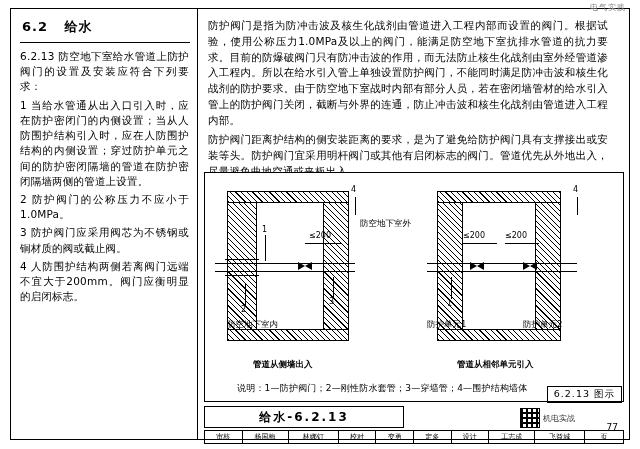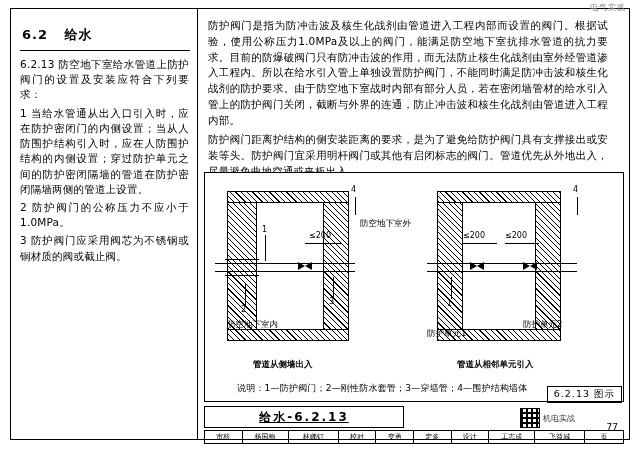--- a/index.html
+++ b/index.html
@@ -30,21 +30,21 @@
     box-sizing: border-box;
   }
   
   .left-col {
     position: absolute;
     left: 12px;
     top: 10px;
     width: 185px;
     height: 428px;
     box-sizing: border-box;
-    padding: 12px 8px 0 8px;
+    padding: 4px 8px 0 8px;
   }
   .sec-head {
     font-size: 13px;
     font-weight: bold;
     letter-spacing: 1px;
     margin: 4px 0 6px 2px;
     color: #000;
   }
   .sec-divider {
     border-bottom: 1.2px solid #000;
@@ -112,21 +112,20 @@
     width: 200px;
     height: 22px;
     border: 1.2px solid #000;
     box-sizing: border-box;
     display: flex;
     align-items: center;
     justify-content: center;
     font-size: 12px;
     font-weight: bold;
     letter-spacing: 2px;
-    text-decoration: underline;
   }
   .tb-row {
     position: absolute;
     left: 0;
     top: 24px;
     width: 420px;
     height: 14px;
     display: flex;
     border: 1px solid #000;
     box-sizing: border-box;
@@ -260,20 +259,21 @@
     <div class="sec-head">
       <span>6.2</span>
       &nbsp;
       <span>给水</span>
     </div>
     <div class="sec-divider"></div>
     <p class="left-para">6.2.13  防空地下室给水管道上防护阀门的设置及安装应符合下列要求：</p>
     <p class="left-para">1 当给水管通从出入口引入时，应在防护密闭门的内侧设置；当从人防围护结构引入时，应在人防围护结构的内侧设置；穿过防护单元之间的防护密闭隔墙的管道在防护密闭隔墙两侧的管道上设置。</p>
     <p class="left-para">2 防护阀门的公称压力不应小于1.0MPa。</p>
     <p class="left-para">3 防护阀门应采用阀芯为不锈钢或铜材质的阀或截止阀。</p>
+    <p class="left-para">4 人防围护结构两侧若离阀门远端不宜大于200mm。阀门应衡明显的启闭标志。</p>
   </div>
 
   <div class="solid-line" style="left:197px; top:9px; width:1.2px; height:430px;"></div>
 
   <div class="right-col">
     <div class="right-top">
       <p class="right-para">防护阀门是指为防冲击波及核生化战剂由管道进入工程内部而设置的阀门。根据试验，使用公称压力1.0MPa及以上的阀门，能满足防空地下室抗排水管道的抗力要求。目前的防爆破阀门只有防冲击波的作用，而无法防止核生化战剂由室外经管道渗入工程内。所以在给水引入管上单独设置防护阀门，不能同时满足防冲击波和核生化战剂的防护要求。由于防空地下室战时内部有部分人员，若在密闭墙管材的给水引入管上的防护阀门关闭，截断与外界的连通，防止冲击波和核生化战剂由管道进入工程内部。</p>
       <p class="right-para">防护阀门距离护结构的侧安装距离的要求，是为了避免给防护阀门具有支撑接出或安装等头。防护阀门宜采用明杆阀门或其他有启闭标志的阀门。管道优先从外地出入，尽量避免曲地空通或夹板出入。</p>
     </div>
 
@@ -330,21 +330,21 @@
 
       <div class="solid-line" style="left:300px; top:70px; width:34px; height:1px;"></div>
       <div class="dim-text" style="left:300px; top:58px;">≤200</div>
 
       <div class="solid-line" style="left:246px; top:104px; width:1px; height:22px;"></div>
       <div class="callout-num" style="left:242px; top:126px;">1</div>
 
       <div class="solid-line" style="left:372px; top:24px; width:1px; height:18px;"></div>
       <div class="callout-num" style="left:368px; top:12px;">4</div>
 
-      <div class="lbl" style="left:222px; top:155px;text-align:center;">防护单元1</div>
+      <div class="lbl" style="left:222px; top:146px;text-align:center;">防护单元1</div>
       <div class="lbl" style="left:318px; top:146px;">防护单元2</div>
 
       <div class="lbl-b" style="left:252px; top:186px;">管道从相邻单元引入</div>
 
       <div class="fig-note">说明：1—防护阀门；2—刚性防水套管；3—穿墙管；4—围护结构墙体</div>
     </div>
 
     <div class="fig-index">6.2.13 图示</div>
 
     <div class="title-block">

